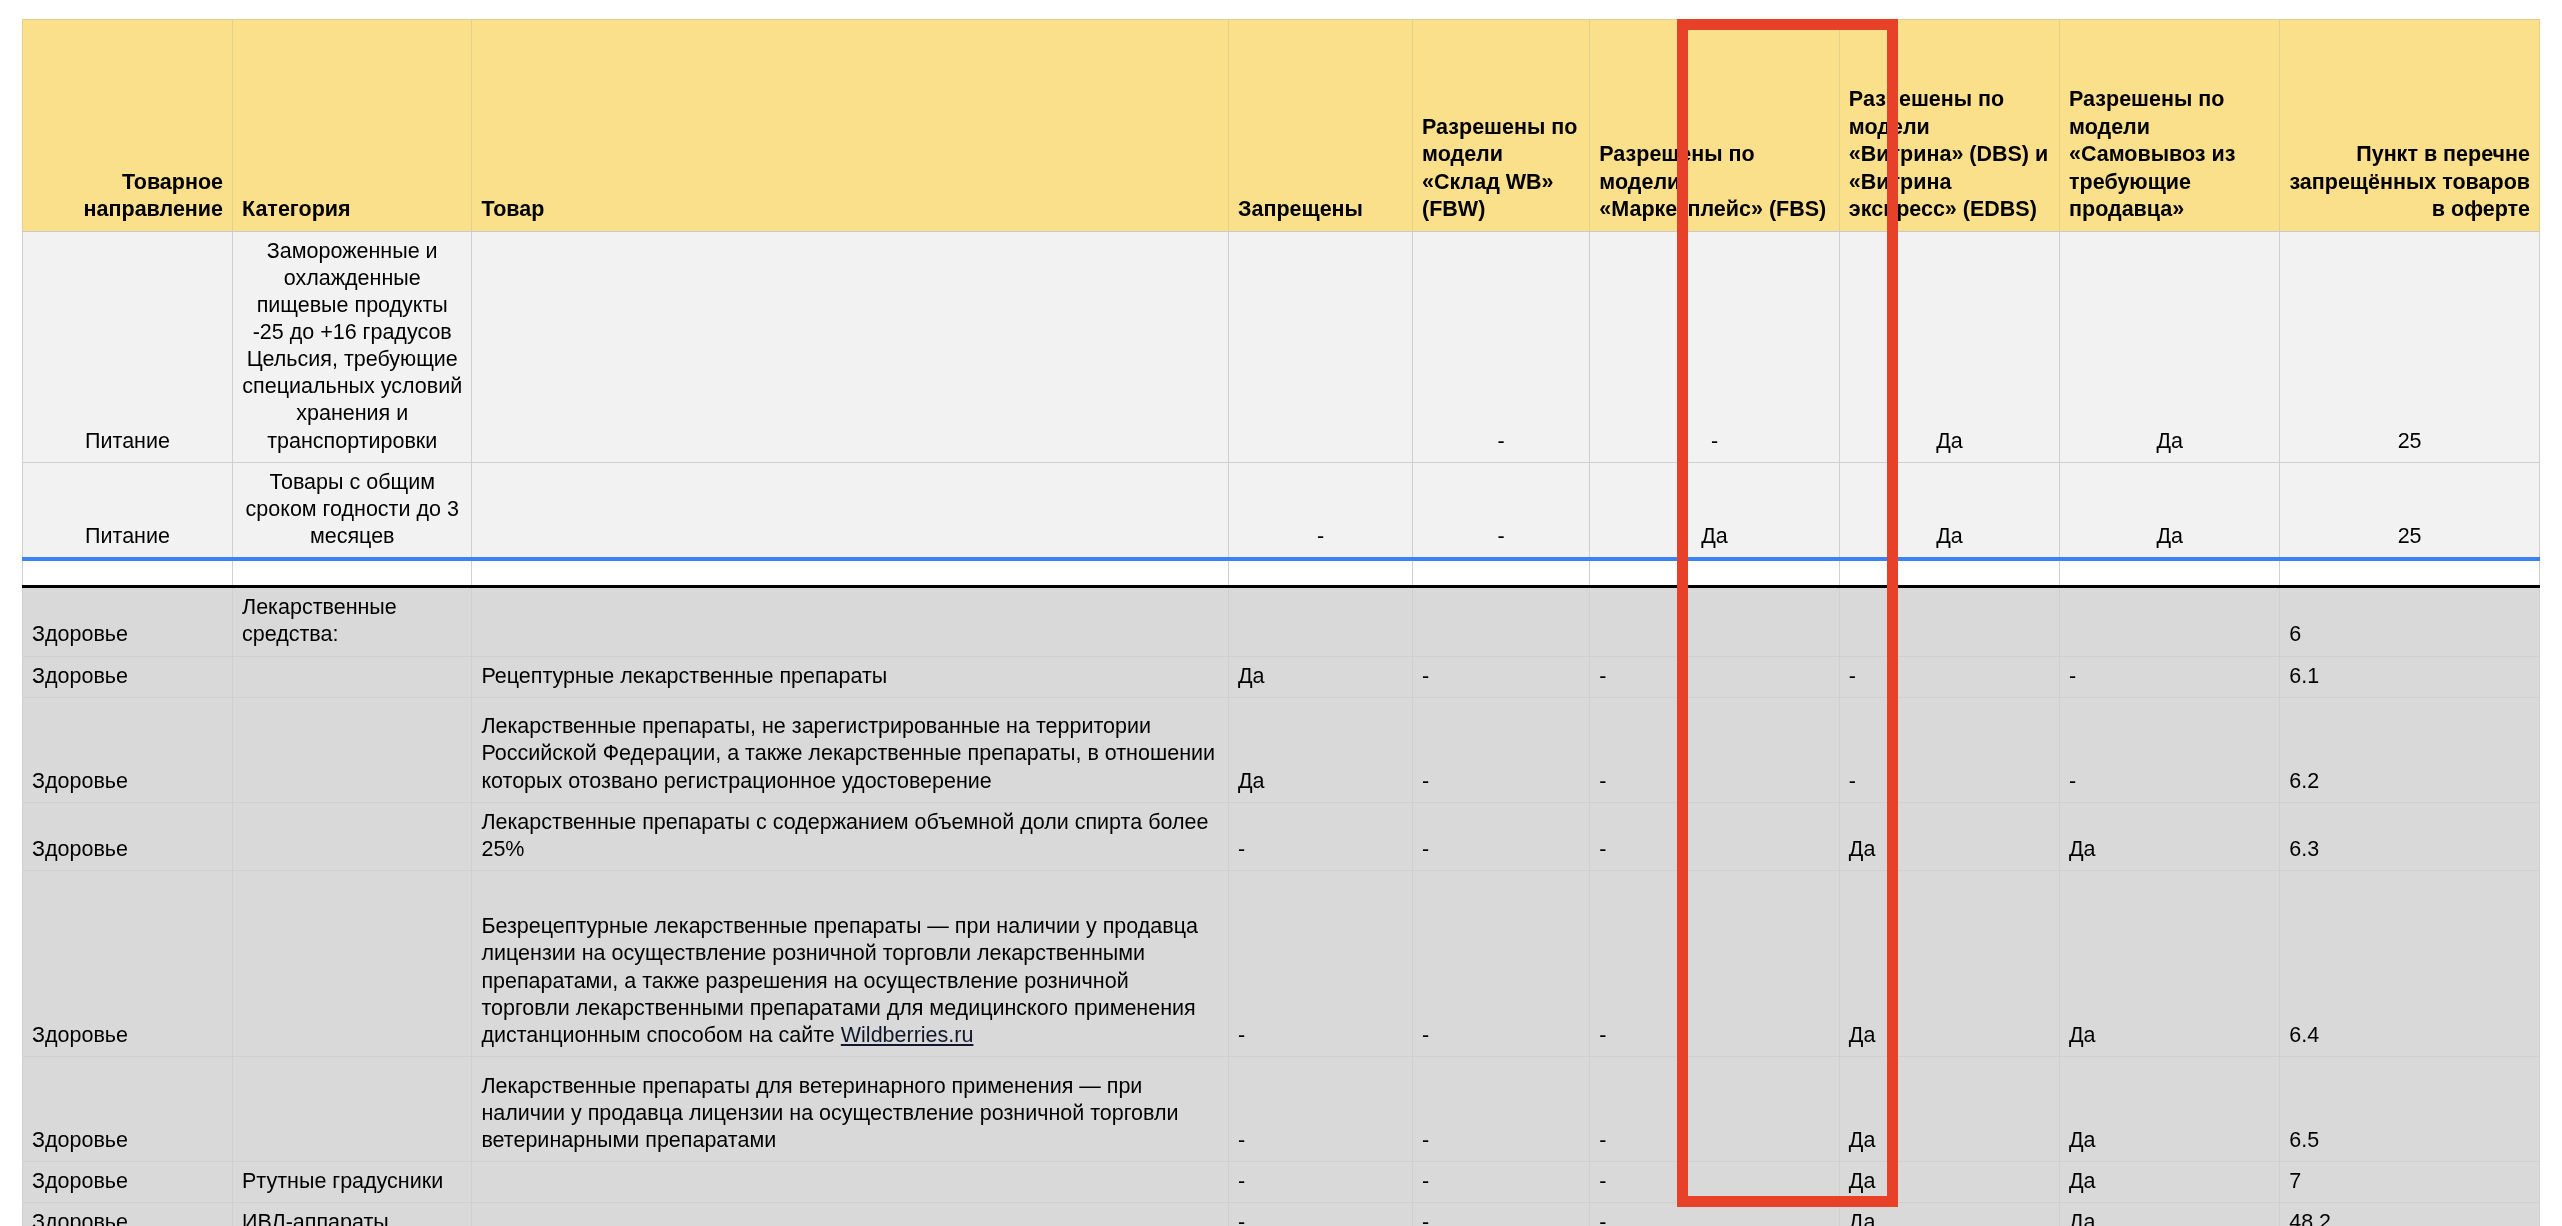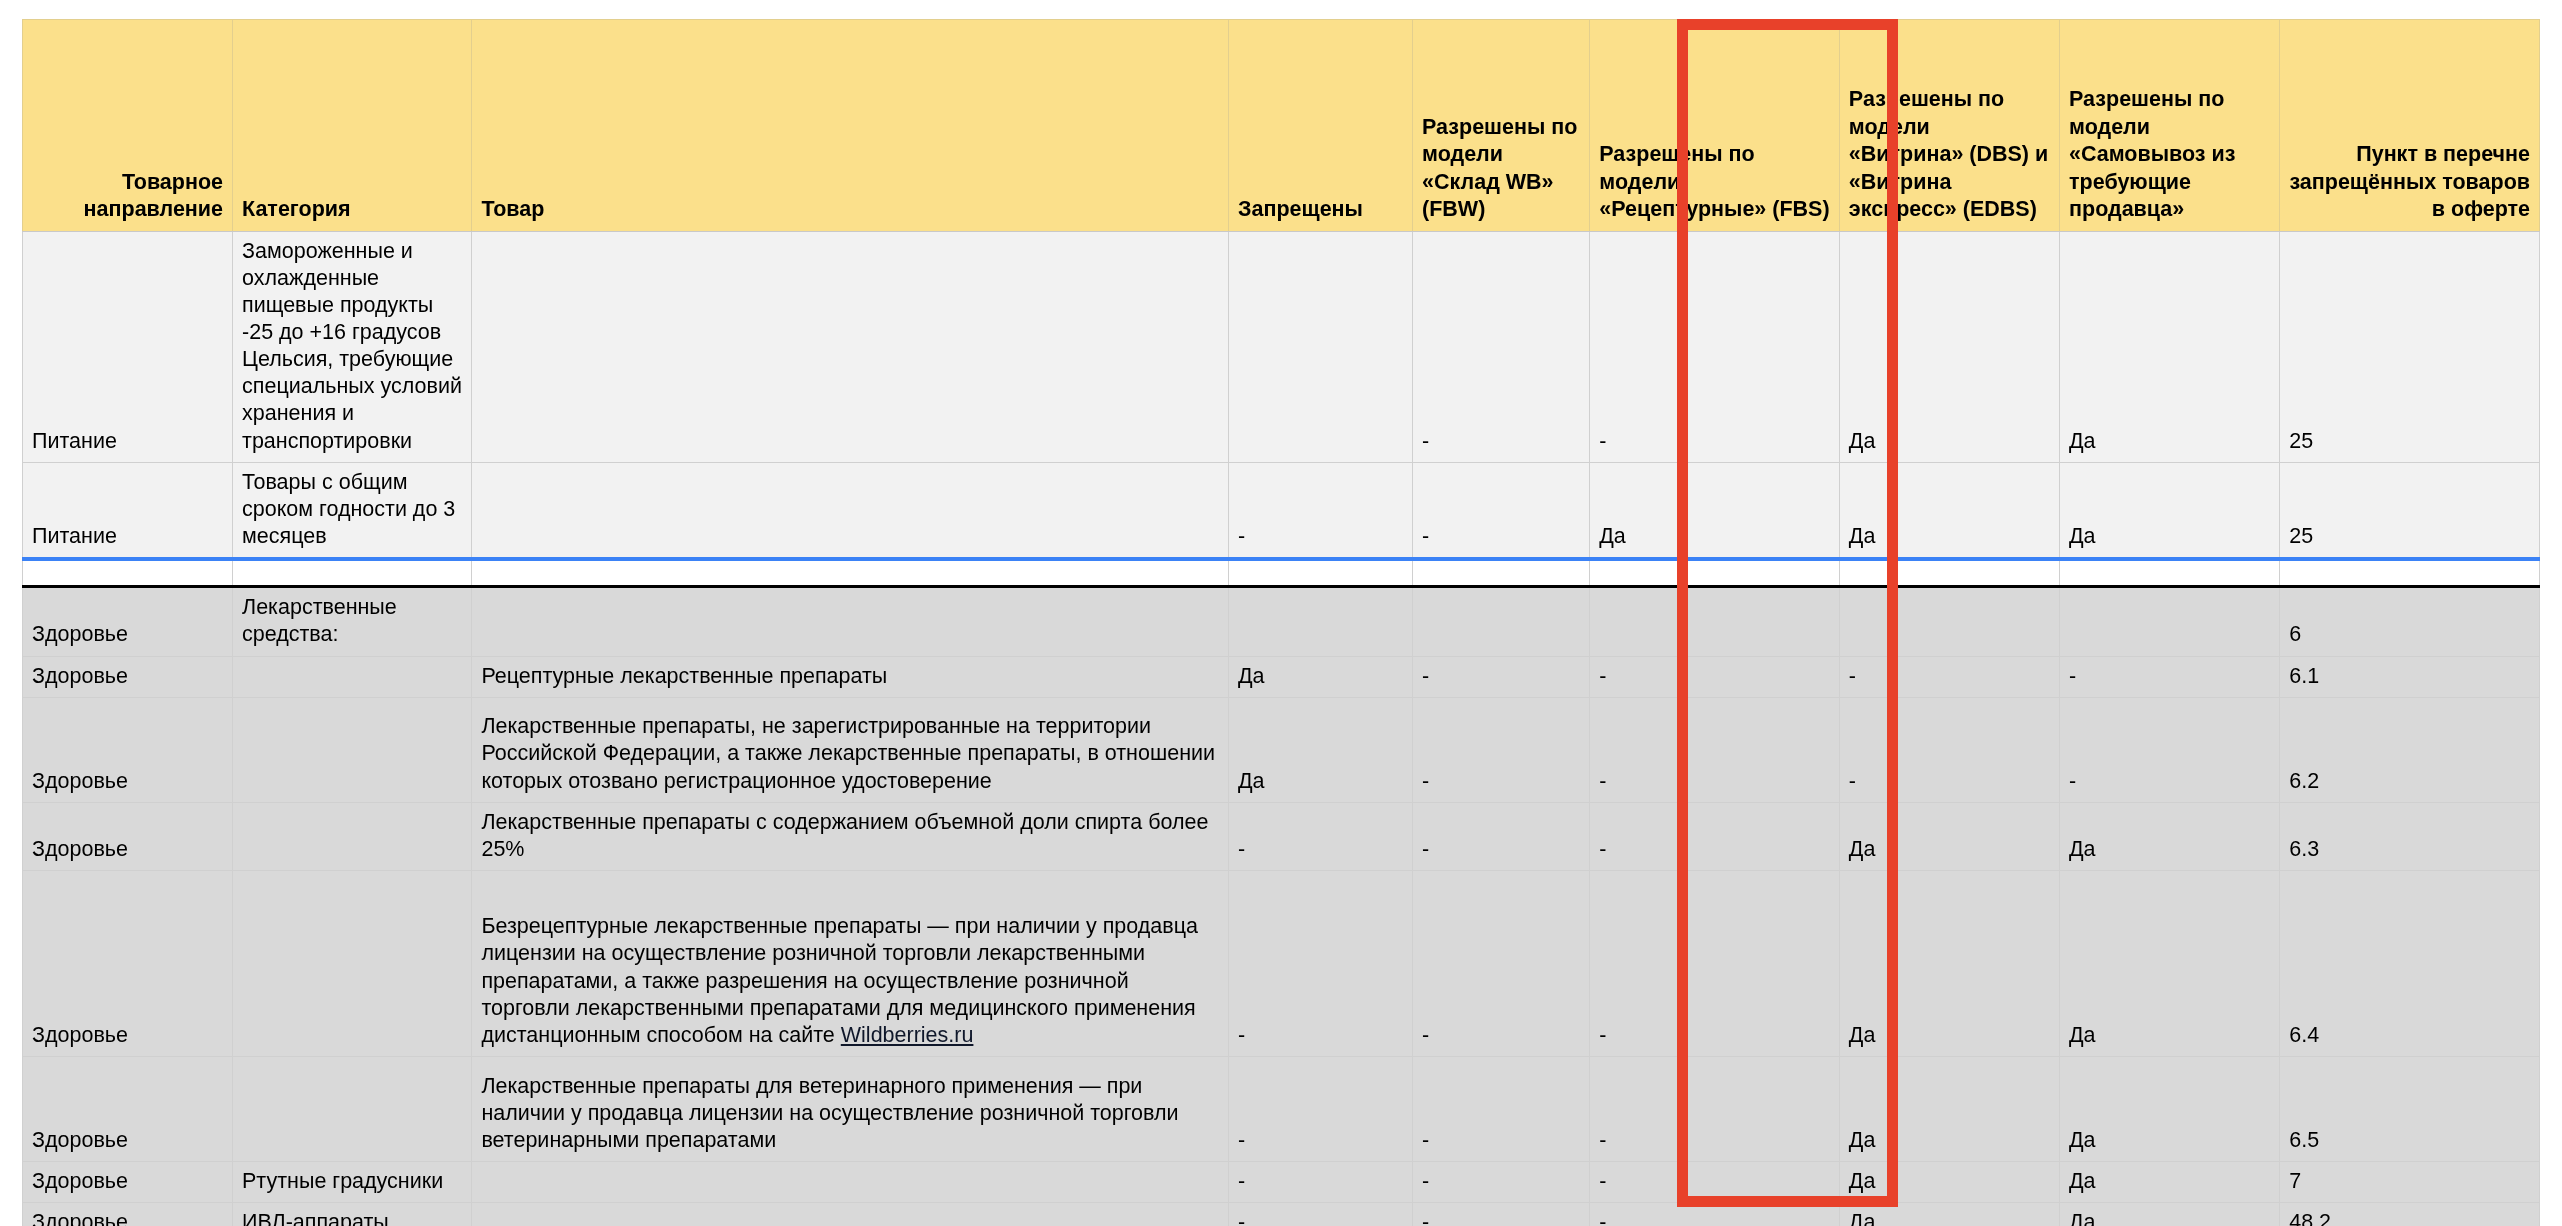--- a/index.html
+++ b/index.html
@@ -45,21 +45,21 @@
     border: 1px solid #e3cf8e;
     border-bottom: 1px solid #c9c9c9;
     height: 212px;
     white-space: pre-line;
     line-height: 1.28;
     margin-top: 21px;
   }
   tr.hdr th.al-r { text-align: right; }
 
   
-  tr.light td { background: #f2f2f2; }
+  tr.light td { background: #f2f2f2; text-align: center; }
   tr.dark  td { background: #d9d9d9; }
   tr.spacer td { background: #ffffff; height: 28px; padding: 0; }
 
   
   tr.thick-top td { border-top: 3px solid #000000; }
   tr.thick-bottom td { border-bottom: 4px solid #3b82f6; }
 
   td.al-r { text-align: right; }
   td.al-l { text-align: left; }
 
@@ -97,21 +97,21 @@
         <col style="width: 195px;">
         <col style="width: 230px;">
       </colgroup>
     <thead>
       <tr class="hdr">
           <th class="al-r">Товарное направление</th>
           <th>Категория</th>
           <th>Товар</th>
           <th>Запрещены</th>
           <th>Разрешены по модели «Склад WB» (FBW)</th>
-          <th>Разрешены по модели «Рецептурные» (FBS)</th>
+          <th>Разрешены по модели «Маркетплейс» (FBS)</th>
           <th>Разрешены по модели «Витрина» (DBS) и «Витрина экспресс» (EDBS)</th>
           <th>Разрешены по модели «Самовывоз из требующие продавца»</th>
           <th class="al-r">Пункт в перечне запрещённых товаров в оферте</th>
         </tr>
     </thead>
     <tbody>
         <tr class="light" style="height: 205px;">
           <td class="al-r">Питание</td>
           <td class="al-l">Замороженные и охлажденные пищевые продукты -25 до +16 градусов Цельсия, требующие специальных условий хранения и транспортировки</td>
           <td class="al-l"></td>

